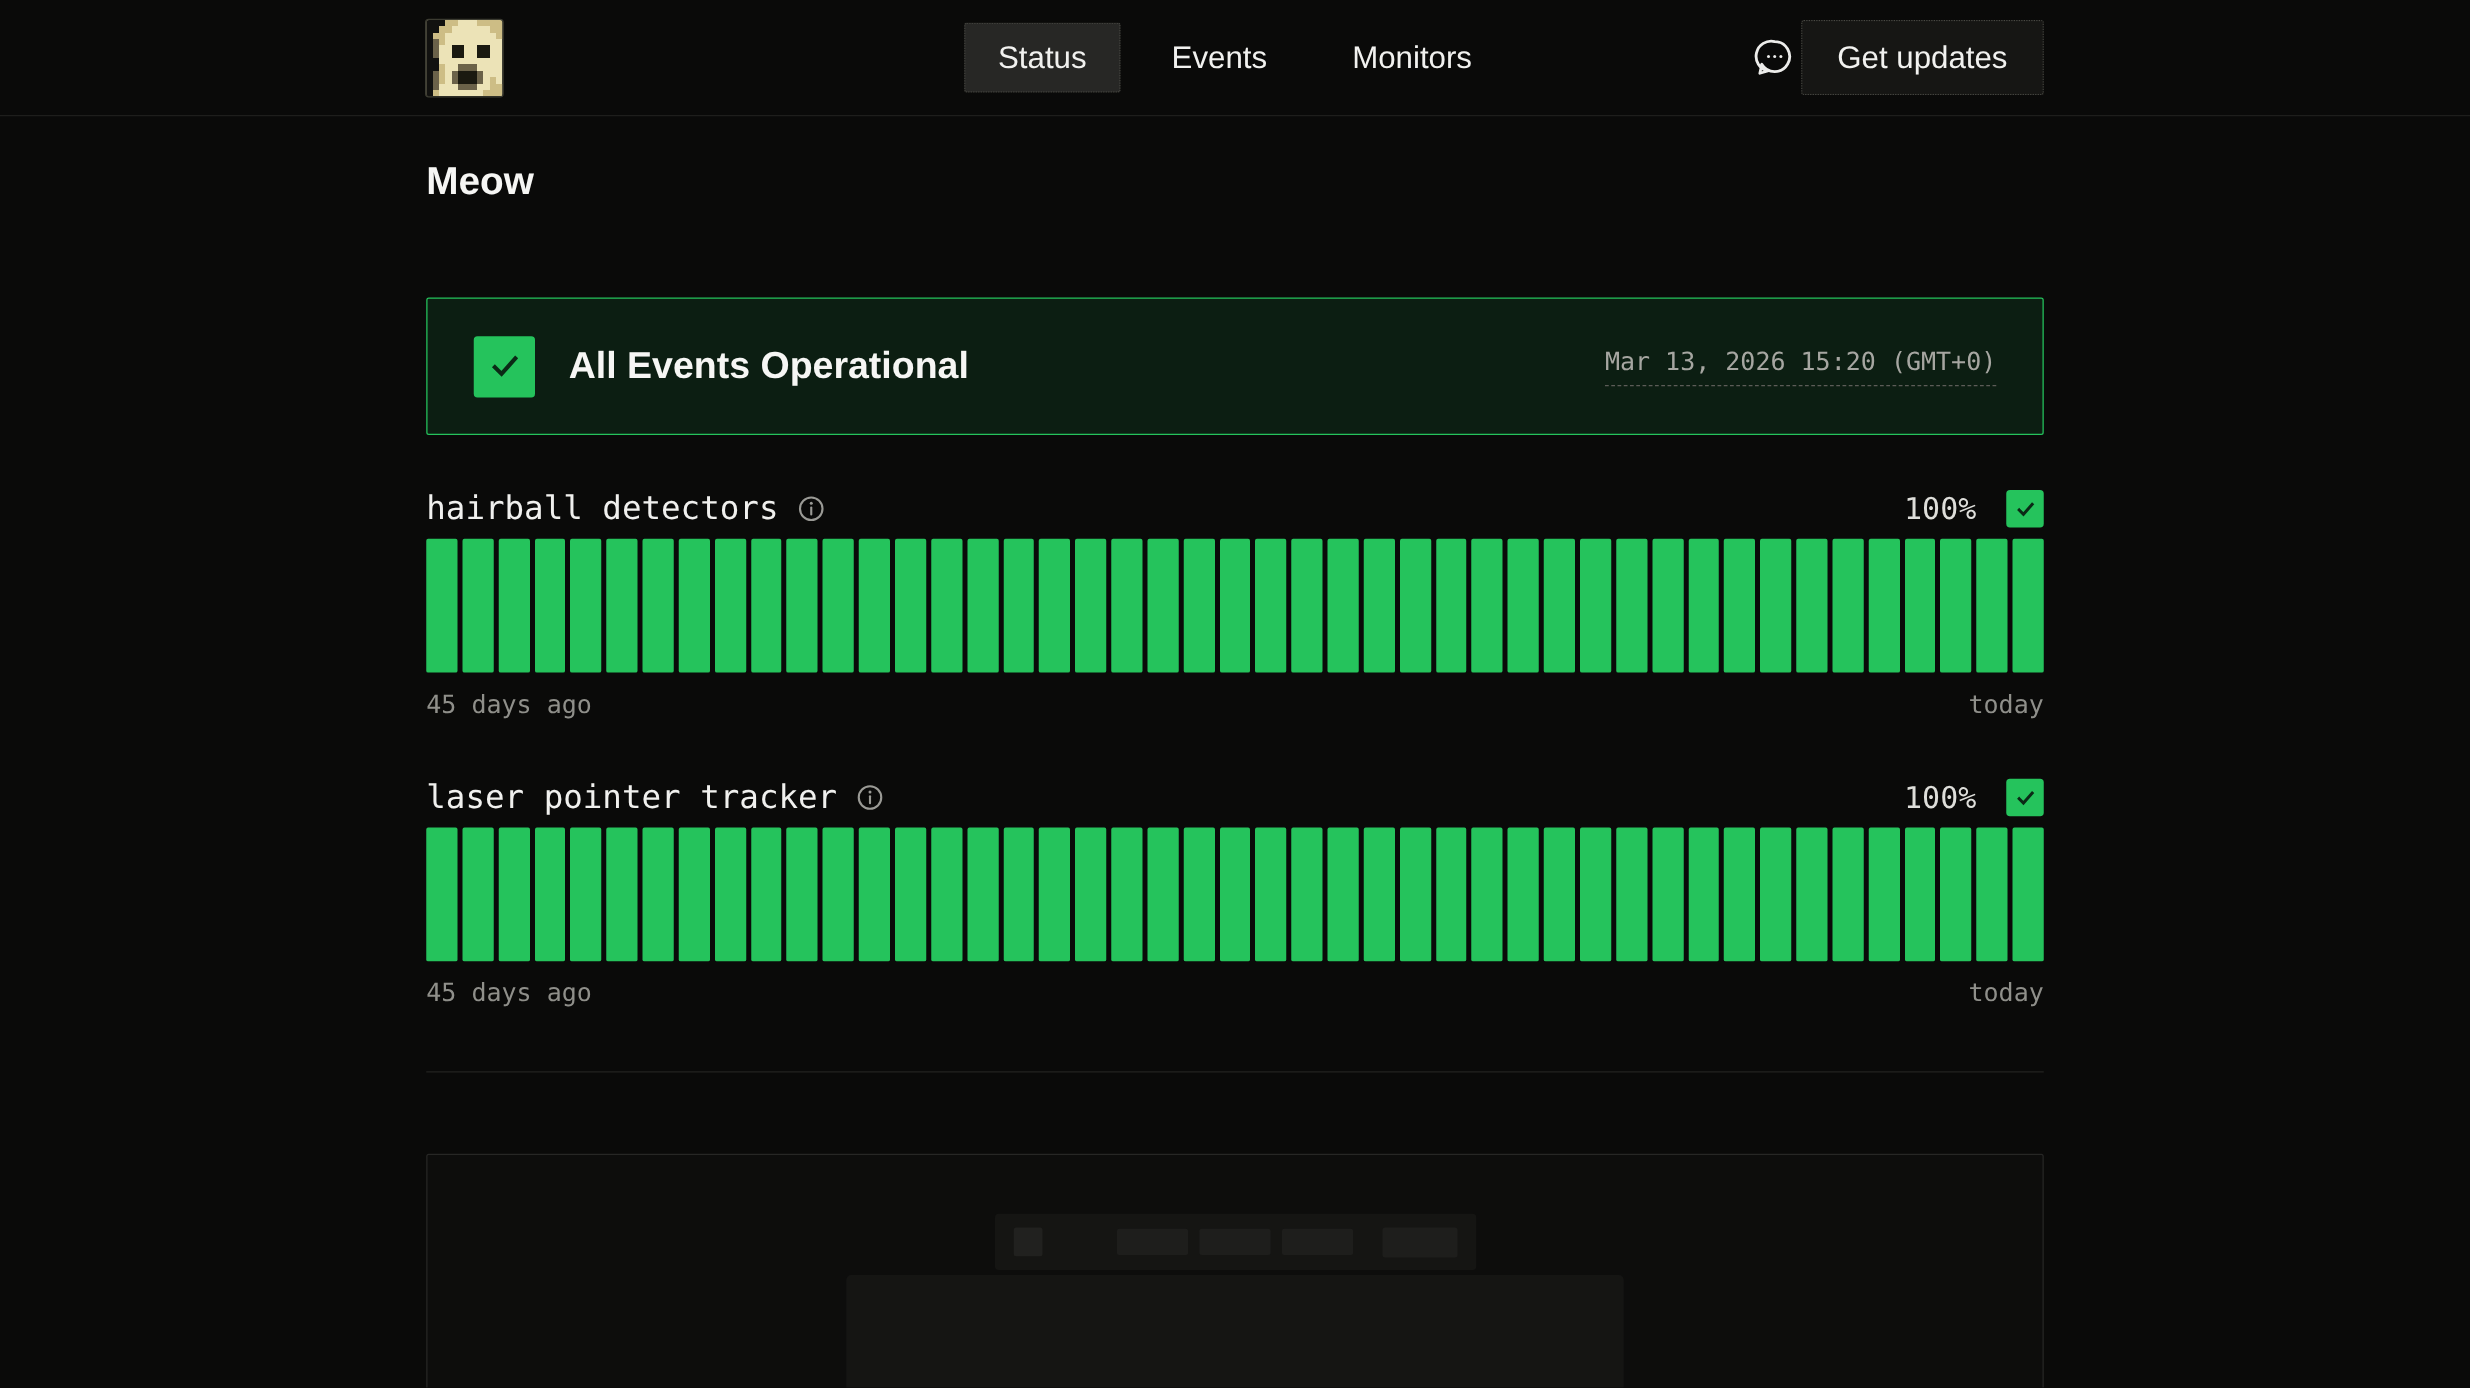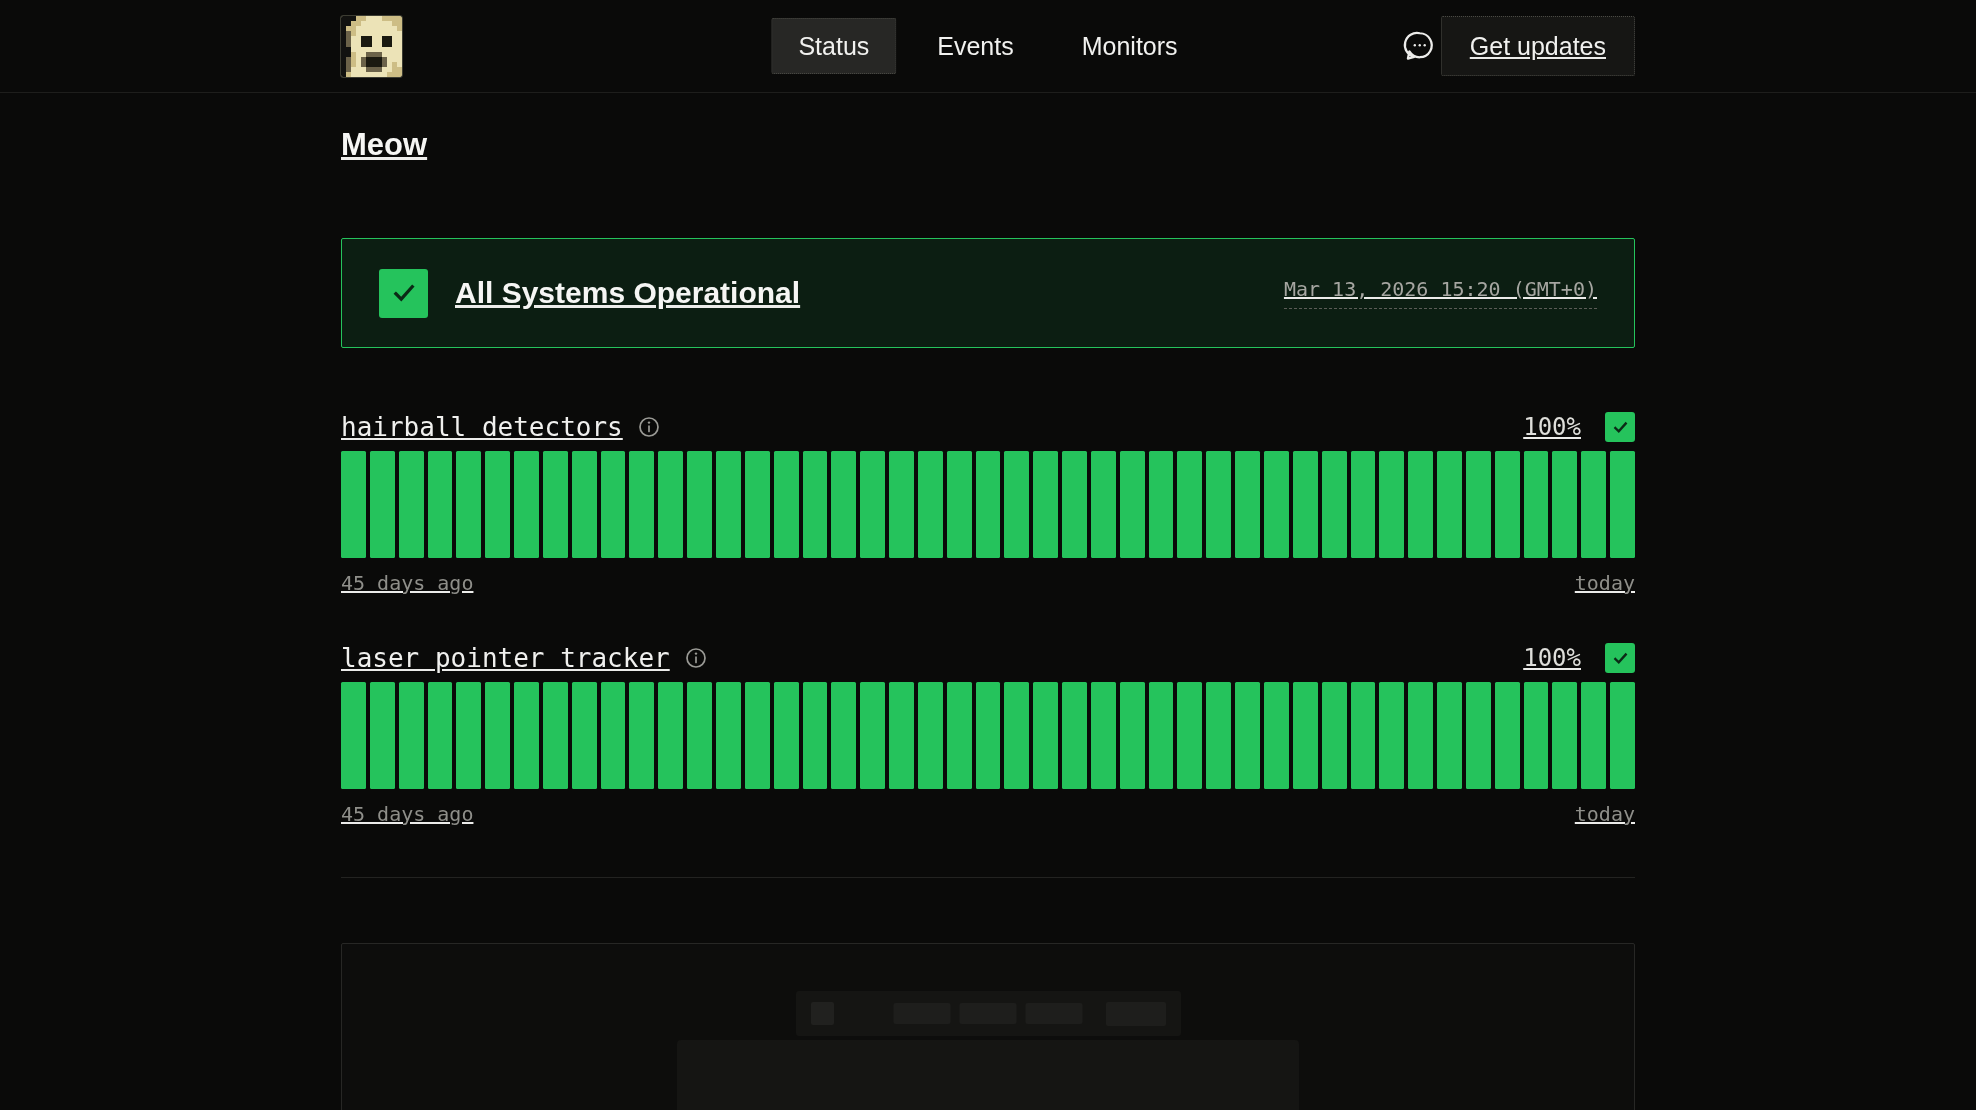--- a/index.html
+++ b/index.html
@@ -2,21 +2,21 @@
 <html style="--green: #25c35c; --banner-bg: #0c1e12;"><head>
 <meta charset="utf-8">
 <style>
   * { margin:0; padding:0; box-sizing:border-box; }
   html,body { width:1976px; height:1110px; overflow:hidden; }
   body {
     background:#0a0a09;
     color:#ececea;
     font-family:"Liberation Sans", sans-serif;
   }
-  .container { width:1294px; margin:0 auto;text-decoration:underline; }
+  .container { width:1294px; margin:0 auto; }
 
   
   header { height:93px; border-bottom:1px solid #1e1e1c; }
   .header-inner { height:100%; display:flex; align-items:center; justify-content:space-between; position:relative; }
   .logo { width:61px; height:61px; border-radius:2px; overflow:hidden; outline:1px solid #3c3c32; }
   .logo svg { display:block; width:100%; height:100%; }
   .tabs { position:absolute; left:50%; top:50%; transform:translate(-50%,-50%); display:flex; gap:14px; align-items:center; }
   .tab {
     font-size:25px; color:#f1f1ef; background:transparent; border:1px dotted transparent;
     padding:12px 26px; border-radius:2px; cursor:pointer; font-family:inherit; line-height:1.2;
@@ -43,21 +43,21 @@
   .check-sq { background:var(--green); border-radius:3px; display:flex; align-items:center; justify-content:center; flex:none; }
   .check-lg { width:49px; height:49px; }
   .check-lg svg { width:30px; height:30px; }
   .banner-title { font-size:30px; font-weight:700; color:#f6f6f4; flex:1; }
   .timestamp {
     font-family:"DejaVu Sans Mono", monospace; font-size:20px; color:#a6a6a1;
     border-bottom:1px dashed #5c5c57; padding-bottom:7px; cursor:default;
   }
 
   
-  #monitors { margin-top:64px; }
+  #monitors { margin-top:44px; }
   .monitor + .monitor { margin-top:47px; }
   .monitor-head { display:flex; align-items:center; justify-content:space-between; margin-bottom:9px; }
   .monitor-name { display:flex; align-items:center; gap:14px; font-family:"DejaVu Sans Mono", monospace; font-size:26px; color:#f0f0ee; line-height:30px; }
   .info-icon { width:24px; height:24px; display:inline-flex; cursor:pointer; }
   .info-icon svg { width:24px; height:24px; }
   .monitor-uptime { display:flex; align-items:center; gap:24px; }
   .uptime-val { font-family:"DejaVu Sans Mono", monospace; font-size:24px; color:#dededa; }
   .check-sm { width:30px; height:30px; }
   .check-sm svg { width:19px; height:19px; }
   .bars { display:flex; gap:4px; height:107px; }
@@ -184,21 +184,21 @@
 
 <main class="container">
   <h1 class="page-title">Meow</h1>
 
   <section class="banner">
     <span class="check-sq check-lg">
       <svg viewBox="0 0 24 24" fill="none" stroke="#0b2a16" stroke-width="2.6" stroke-linecap="square">
         <path d="M5.5 12.6l4.3 4.3L18.6 7"></path>
       </svg>
     </span>
-    <h2 class="banner-title">All Systems Operational</h2>
+    <h2 class="banner-title">All Events Operational</h2>
     <span class="timestamp">Mar 13, 2026 15:20 (GMT+0)</span>
   </section>
 
   <div id="monitors">
   <div class="monitor">
     <div class="monitor-head">
       <span class="monitor-name">
         <span class="name-text">hairball detectors</span>
         <span class="info-icon" hidden="">
           <svg viewBox="0 0 24 24" fill="none" stroke="#9a9a95" stroke-width="1.7">

